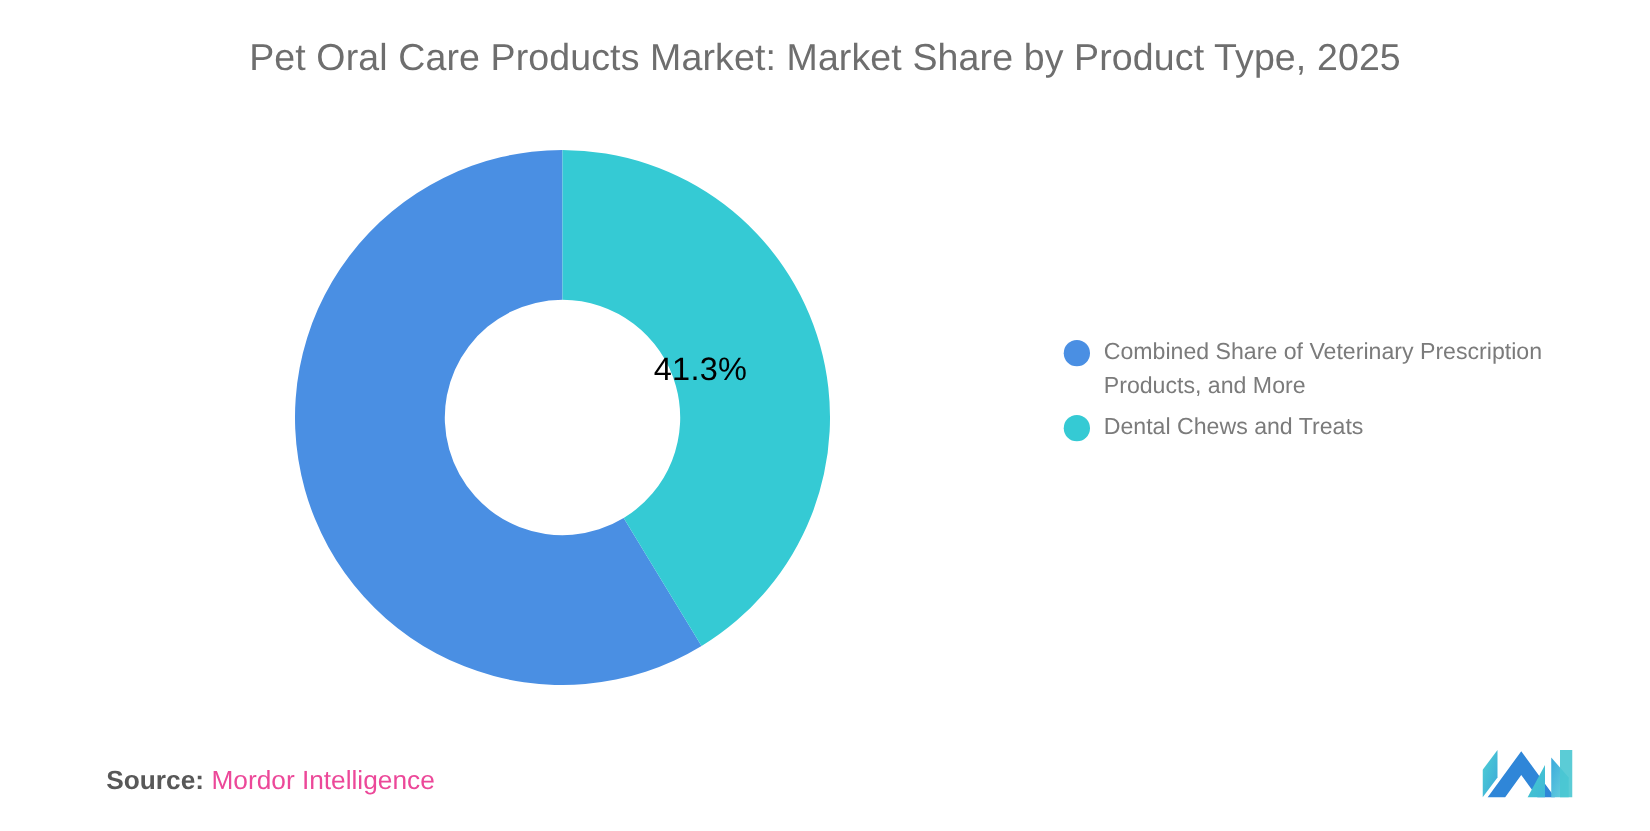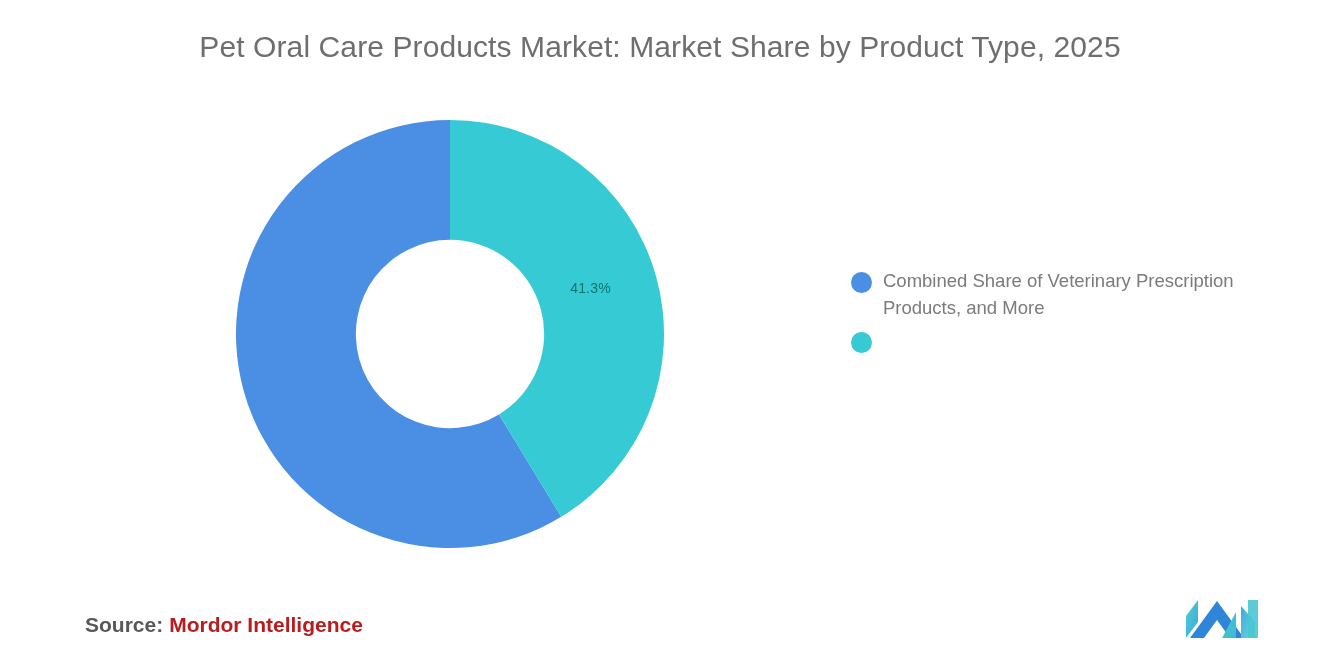--- a/index.html
+++ b/index.html
@@ -45,24 +45,24 @@
   #donut-svg {
     display: block;
     width: 428px;
     height: 428px;
   }
   #slice-label {
     position: absolute;
     left: 523px;
     top: 280px;
     width: 135px;
-    text-align: center;
-    font-size: 14px;
+    text-align: left;
+    font-size: 26px;
     font-weight: 400;
-    color: #0f766e;
+    color: #000000;
     letter-spacing: 0.2px;
   }
 
   
   #legend {
     position: absolute;
     left: 851px;
     top: 268px;
     width: 480px;
   }
@@ -96,22 +96,22 @@
     color: #7b7b7b;
     white-space: nowrap;
   }
   #source-key {
     font-weight: 700;
     color: #585858;
     margin-right: 6px;
     margin-left: 32px;
   }
   #source-value {
-    font-weight: 700;
-    color: #b91c1c;
+    font-weight: 400;
+    color: #ec4899;
   }
 
   
   #brand-logo {
     position: absolute;
     left: 1186px;
     top: 598px;
     width: 72px;
     height: 40px;
   }
@@ -136,20 +136,21 @@
 
   <div id="legend">
 
     <div class="legend-row">
       <span class="legend-dot" style="background:#4a8fe3"></span>
       <span class="legend-label">Combined Share of Veterinary Prescription Products, and More</span>
     </div>
 
     <div class="legend-row">
       <span class="legend-dot" style="background:#35cad4"></span>
+      <span class="legend-label">Dental Chews and Treats</span>
     </div>
 
   </div>
 
   <div id="source-line">
     <span id="source-key">Source:</span><span id="source-value">Mordor Intelligence</span>
   </div>
 
   <div id="brand-logo">
     <svg viewBox="0 0 72 40" width="72" height="40" aria-hidden="true">

